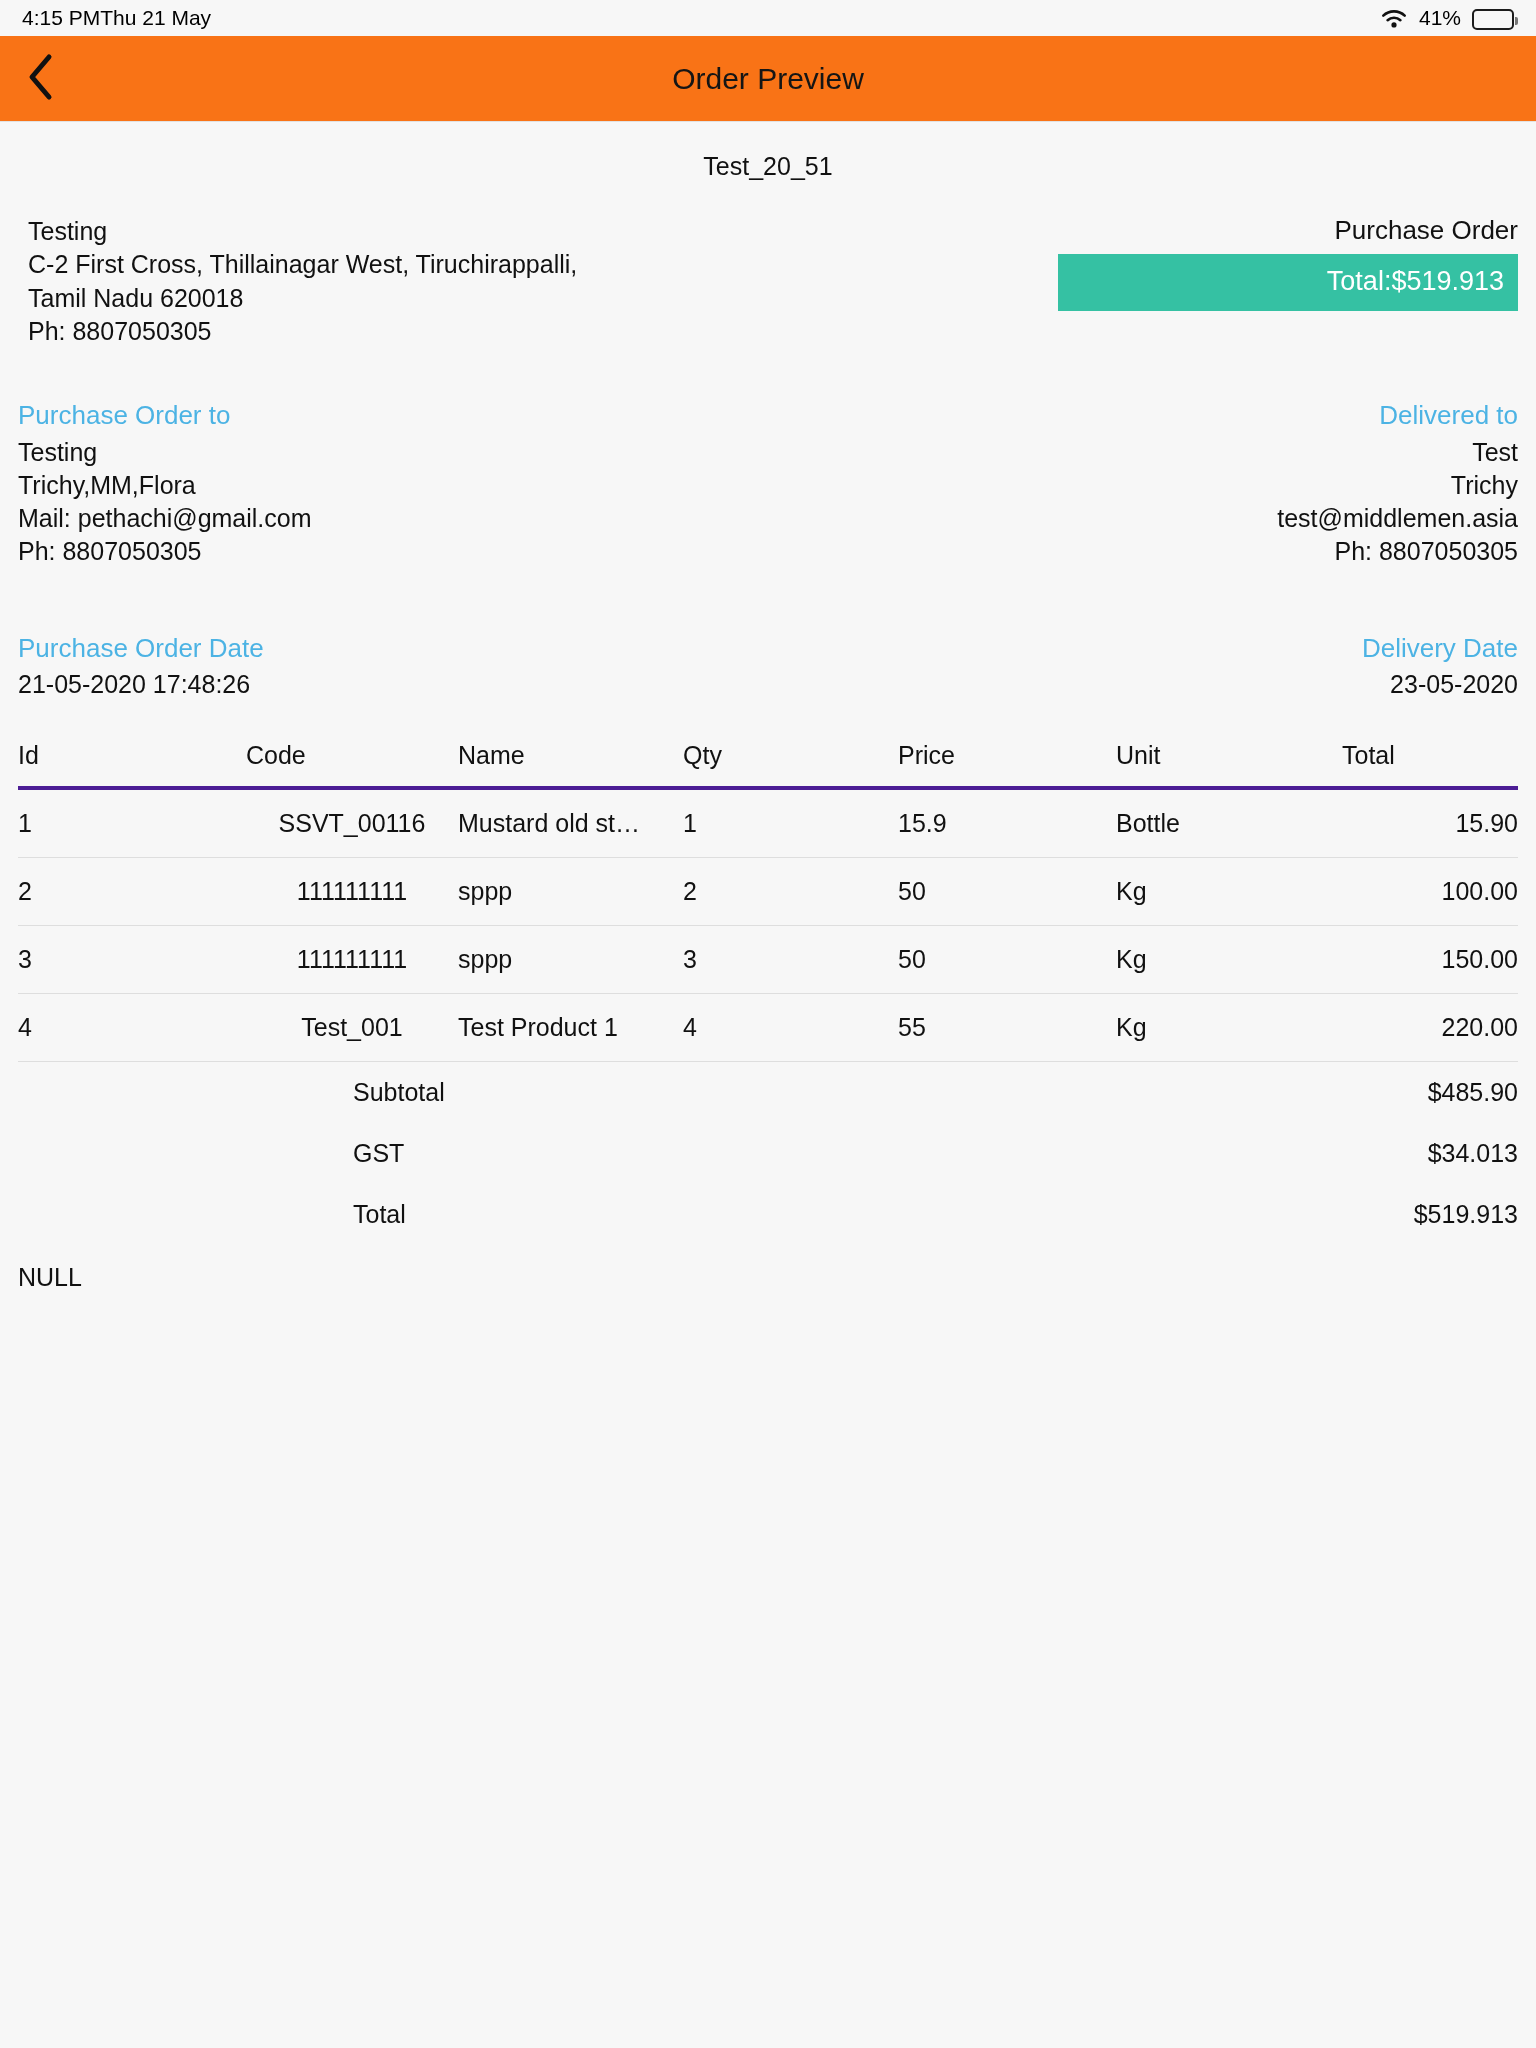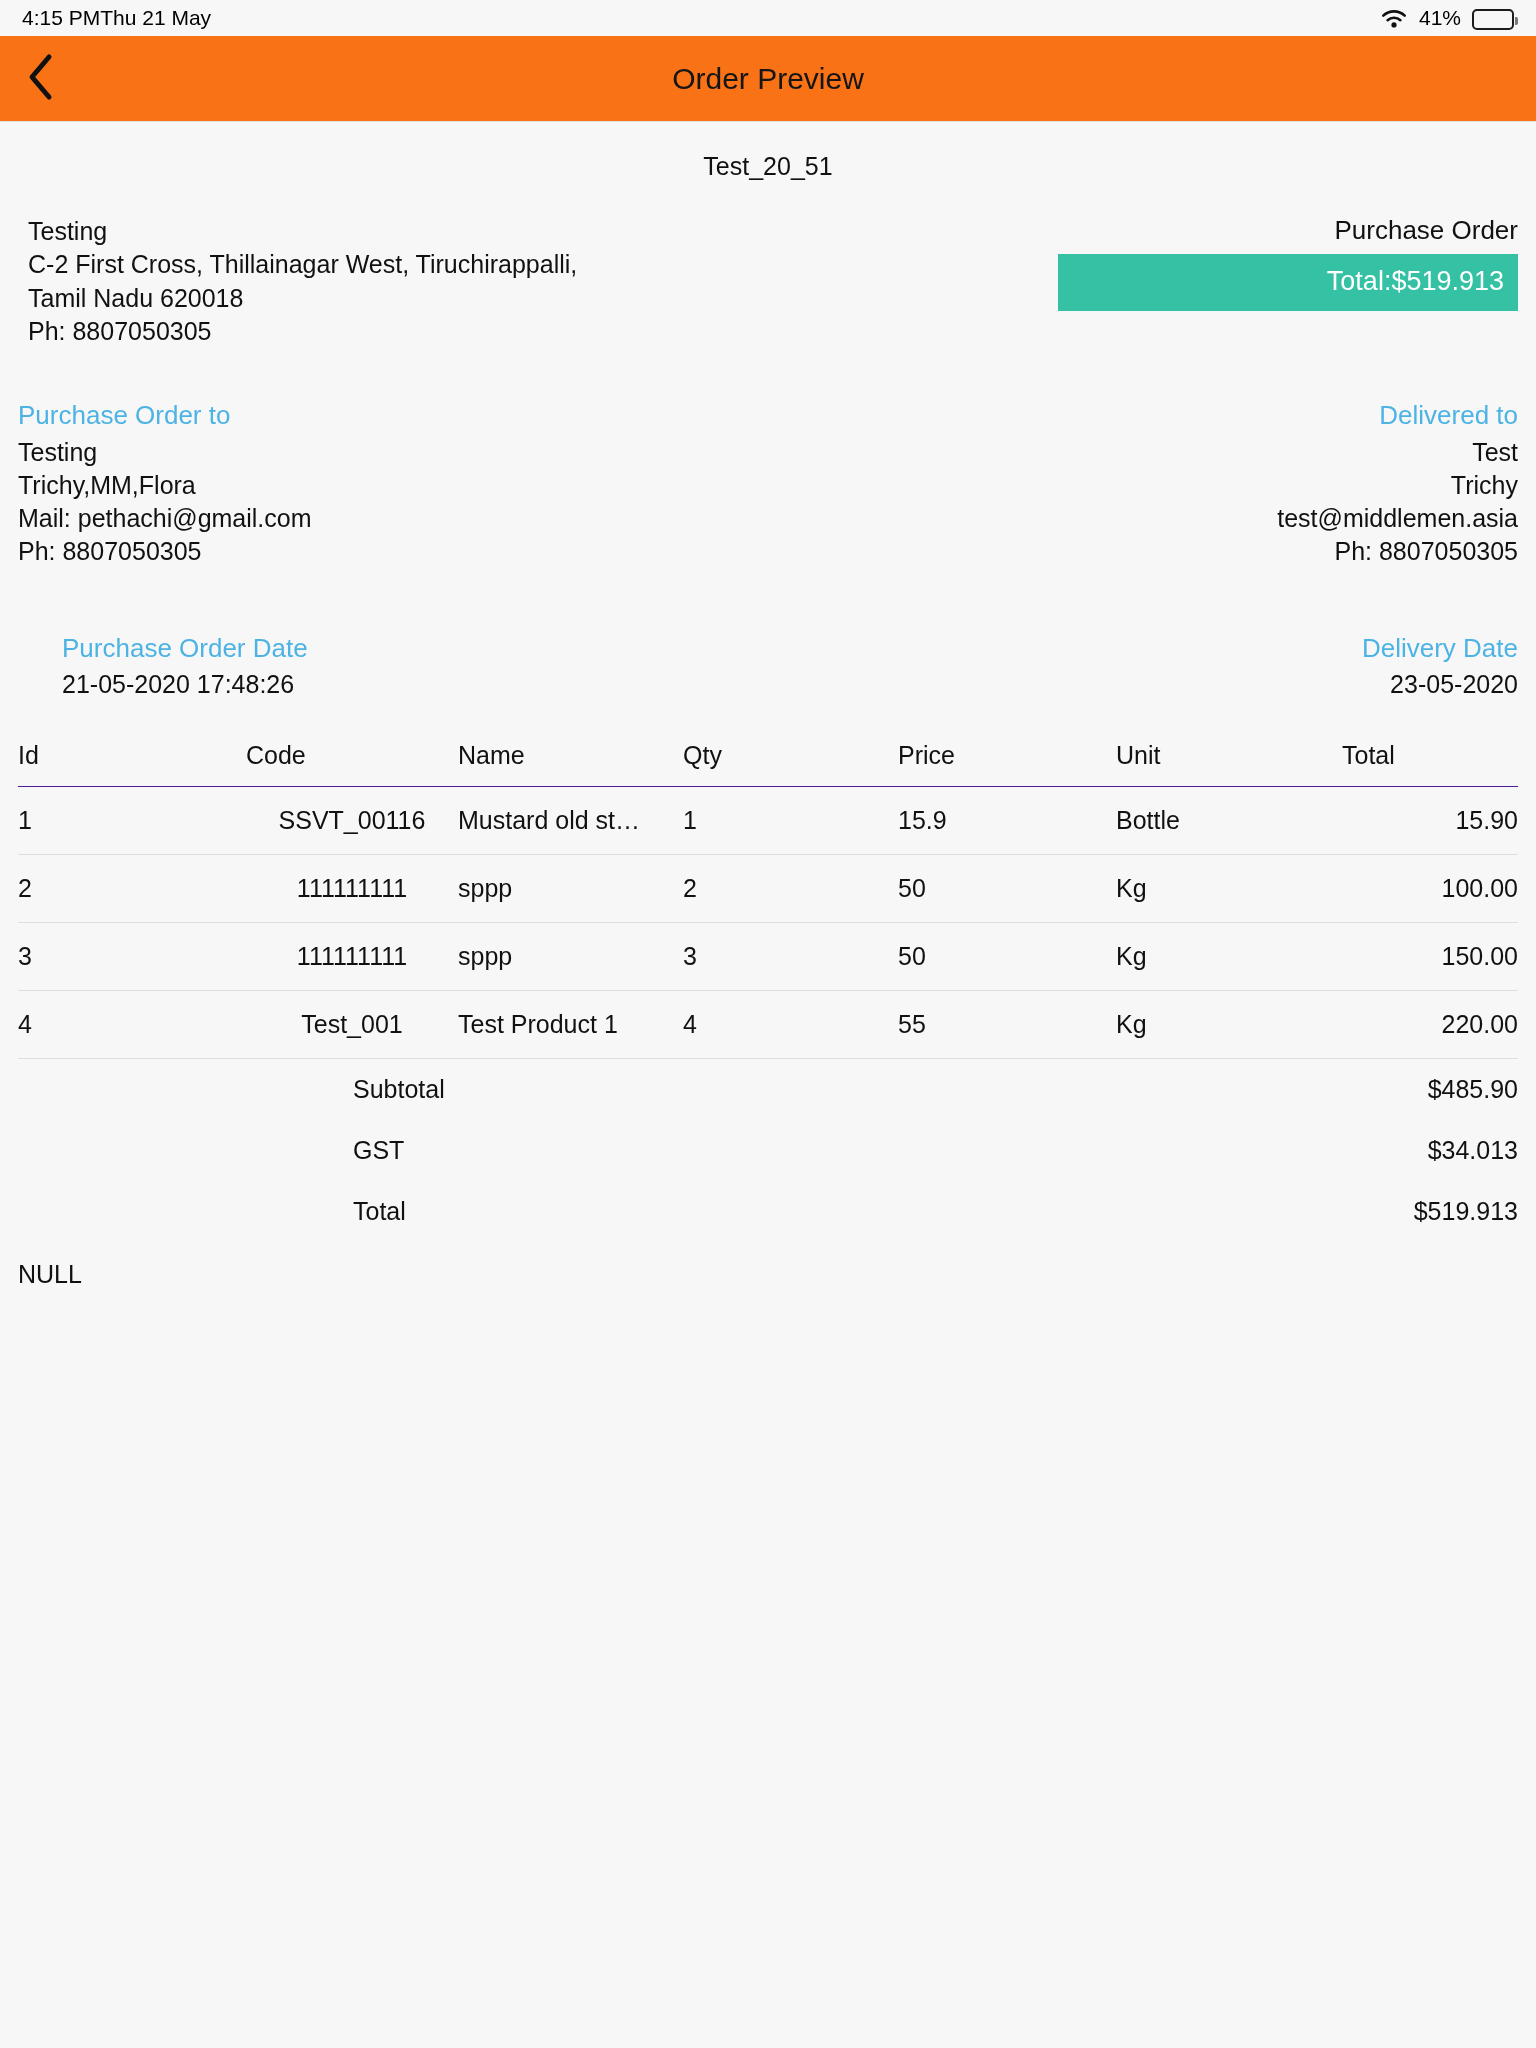--- a/index.html
+++ b/index.html
@@ -128,37 +128,37 @@
   .party.left { text-align: left; }
   .party.right { margin-left: auto; text-align: right; }
   .party-head { color: #4cb3e4; font-size: 26px; margin-bottom: 3px; }
   .party-line { color: #111; }
 
   .dates {
     display: flex;
     padding-top: 62px;
     padding-bottom: 34px;
   }
-  .date-block { font-size: 25px; line-height: 1.32; margin-left: 44px; }
+  .date-block { font-size: 25px; line-height: 1.32; }
   .date-block.right { margin-left: auto; text-align: right; }
   .date-head { color: #4cb3e4; font-size: 26px; margin-bottom: 3px; }
 
   
   table.items {
     width: 100%;
     border-collapse: collapse;
     font-size: 25px;
   }
   table.items th {
     font-weight: normal;
     text-align: left;
     padding: 6px 0 16px 0;
     color: #111;
   }
-  table.items thead tr { border-bottom: 1px solid #4c1d95; }
+  table.items thead tr { border-bottom: 4px solid #4c1d95; }
   table.items td {
     padding: 19px 0 19px 0;
     color: #111;
     border-bottom: 1px solid #dedede;
   }
   .col-id    { width: 228px; }
   .col-code  { width: 212px; text-align: center; }
   .col-name  { width: 225px; }
   .col-qty   { width: 215px; }
   .col-price { width: 218px; }

